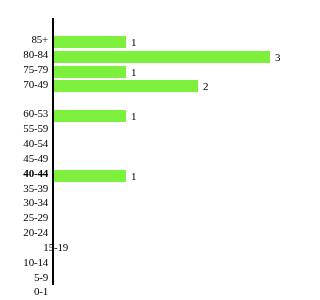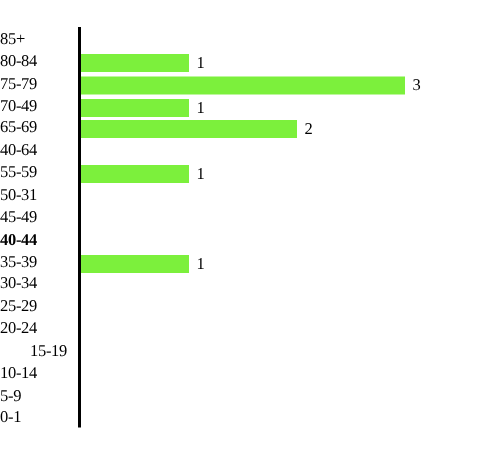--- a/index.html
+++ b/index.html
@@ -38,25 +38,25 @@
   
   .cat-row {
     position: absolute;
     left: 0;
     width: 300px;
     height: 16px;
   }
   .cat-label {
     position: absolute;
     left: 0;
-    top: 0;
+    top: 13px;
     width: 48px;
     height: 16px;
     line-height: 15px;
-    text-align: left;
+    text-align: right;
     font-size: 11px;
     color: #000000;
     white-space: nowrap;
     letter-spacing: -0.2px;
   }
   .bar-wrap {
     position: absolute;
     left: 54px;
     top: 2px;
     height: 12px;
@@ -101,39 +101,38 @@
           </div>
         </div>
         <div class="cat-row" style="top: 63.55px;">
           <div class="cat-label">70-49</div>
           <div class="bar-wrap">
             <div class="bar" style="width: 72px; background: rgb(124, 240, 60);"></div>
             <span class="bar-value" style="left: 77px;">1</span>
           </div>
         </div>
         <div class="cat-row" style="top: 78.4px;">
-          <div class="cat-label">65-69</div>
           <div class="bar-wrap">
             <div class="bar" style="width: 144px; background: rgb(124, 240, 60);"></div>
             <span class="bar-value" style="left: 149px;">2</span>
           </div>
         </div>
         <div class="cat-row" style="top: 93.25px;">
-          <div class="cat-label">40-64</div>
+          <div class="cat-label">60-53</div>
           <div class="bar-wrap"></div>
         </div>
         <div class="cat-row" style="top: 108.1px;">
           <div class="cat-label">55-59</div>
           <div class="bar-wrap">
             <div class="bar" style="width: 72px; background: rgb(124, 240, 60);"></div>
             <span class="bar-value" style="left: 77px;">1</span>
           </div>
         </div>
         <div class="cat-row" style="top: 122.95px;">
-          <div class="cat-label">50-31</div>
+          <div class="cat-label">40-54</div>
           <div class="bar-wrap"></div>
         </div>
         <div class="cat-row" style="top: 137.8px;">
           <div class="cat-label">45-49</div>
           <div class="bar-wrap"></div>
         </div>
         <div class="cat-row" style="top: 152.65px; font-weight: bold;">
           <div class="cat-label">40-44</div>
           <div class="bar-wrap"></div>
         </div>

